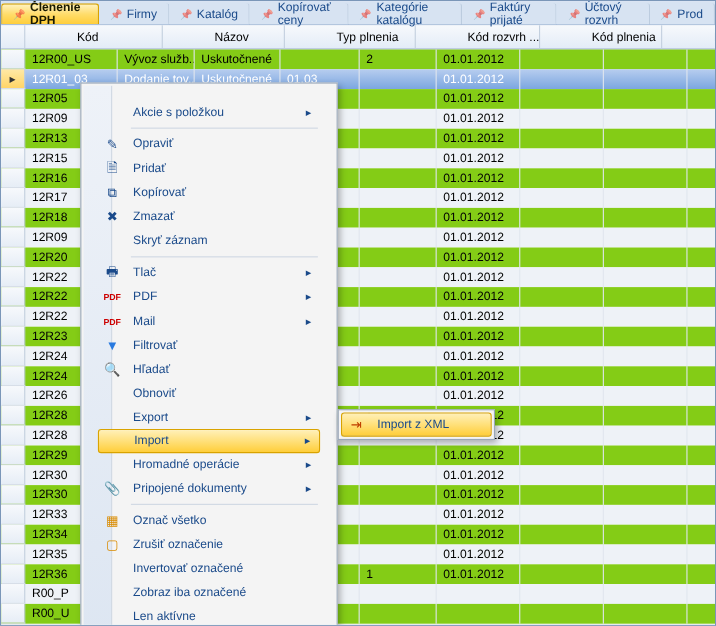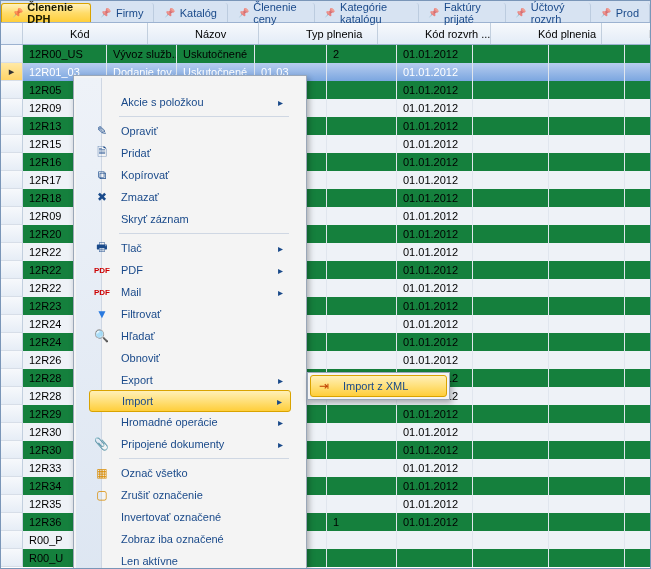--- a/index.html
+++ b/index.html
@@ -59,21 +59,21 @@
     display: flex;
     align-items: center;
     padding: 0 6px;
   }
   .rows { }
   .row {
     display: flex;
     height: 18px;
     align-items: stretch;
   }
-  .row.odd  { background: #15803d; }
+  .row.odd  { background: #84cc16; }
   .row.even { background: #eef2f7; }
   .row.selected {
     background: linear-gradient(#b7cdef,#7ba6e0);
     color: #fff;
   }
   .row .rh { 
     width: 22px;
     flex: 0 0 22px;
     background: linear-gradient(#f7f9fc,#e6edf6);
     border-right: 1px solid #c2cfde;
@@ -191,21 +191,21 @@
     <div class="tab">
       <span class="pin">📌</span>
       <span>Firmy</span>
     </div>
     <div class="tab">
       <span class="pin">📌</span>
       <span>Katalóg</span>
     </div>
     <div class="tab">
       <span class="pin">📌</span>
-      <span>Členenie ceny</span>
+      <span>Kopírovať ceny</span>
     </div>
     <div class="tab">
       <span class="pin">📌</span>
       <span>Kategórie katalógu</span>
     </div>
     <div class="tab">
       <span class="pin">📌</span>
       <span>Faktúry prijaté</span>
     </div>
     <div class="tab">

